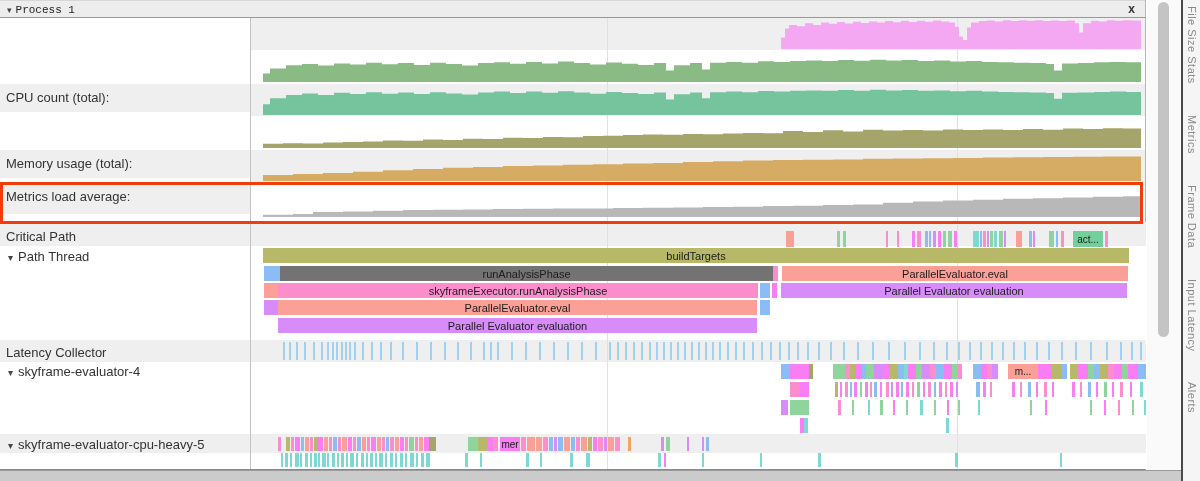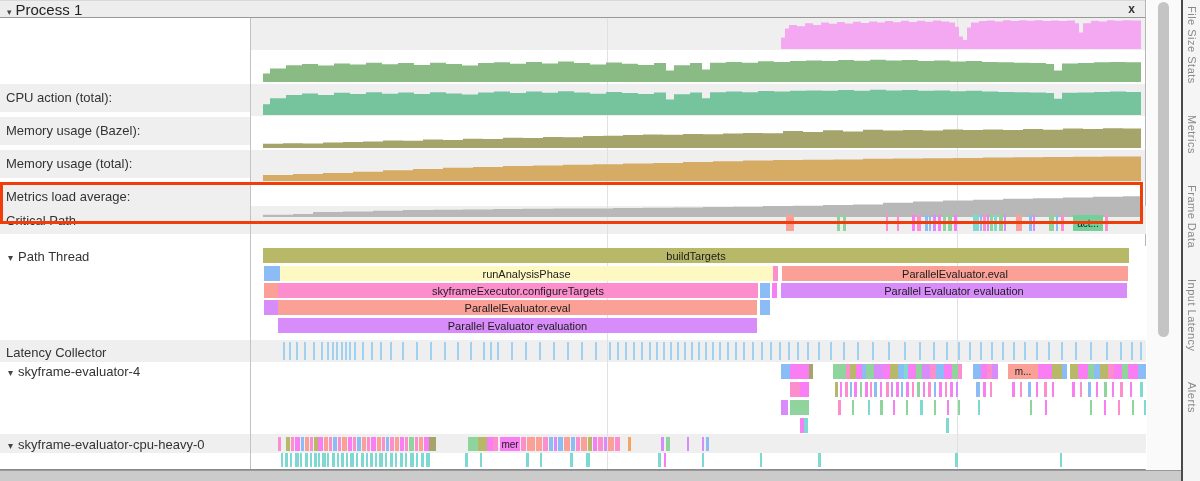--- a/index.html
+++ b/index.html
@@ -5,21 +5,21 @@
   html,body{margin:0;padding:0;background:#fff;}
   .screen{position:relative;width:1200px;height:481px;background:#ffffff;overflow:hidden;
           font-family:"Liberation Sans", sans-serif; -webkit-font-smoothing:antialiased;}
   
   .panel{position:absolute;left:0;top:0;width:1146px;height:470px;background:#fff;
          border-right:1px solid #b4b4b4;border-bottom:1px solid #8a8a8a;box-sizing:border-box;}
   .panel-header{position:absolute;left:0;top:0;width:100%;height:18px;background:#ededed;
          border-top:1px solid #d8d8d8;border-bottom:1px solid #989898;box-sizing:border-box;
          font-size:11px;color:#222;line-height:17px;}
   .panel-header .tri{display:inline-block;margin:0 4px 0 7px;font-size:9px;color:#444;}
-  .panel-header .title{font-size:15px;color:#222;}
+  .panel-header .title{font-size:11px;color:#222;font-family:Liberation Mono, monospace;}
   .close-x{position:absolute;right:10px;top:0;font-size:12px;font-weight:bold;color:#333;cursor:pointer;line-height:17px;}
   
   .rows{position:absolute;left:0;top:18px;width:1146px;height:451px;}
   .track-row{position:absolute;left:0;width:1146px;overflow:hidden;}
   .band{position:absolute;left:0;width:100%;}
   .label-cell{position:absolute;left:0;top:0;width:250px;box-sizing:border-box;
               font-size:13px;color:#333;padding-left:6px;}
   .label-cell .tri{display:inline-block;font-size:10px;color:#444;margin-right:5px;margin-left:2px;}
   .chart-zone{position:absolute;left:251px;top:0;width:894px;height:100%;}
   .divider{position:absolute;left:250px;top:18px;width:1px;height:451px;background:#c2c2c2;z-index:6;}
@@ -66,30 +66,29 @@
         <div class="track-row" style="top: 33px; height: 32px;">
           <div class="band" style="top: 0px; height: 32px; left: 251px; width: 894px; background: rgb(255, 255, 255);"></div>
           <div class="chart-zone">
             <svg width="894" height="30" class="counter-svg">
               <path d="M 1 30 L 10 30 L 10 30 L 12 30 L 12 21.6 L 19 21.6 L 19 16.5 L 35 16.5 L 35 13.2 L 51 13.2 L 51 12 L 67 12 L 67 13.5 L 83 13.5 L 83 11.399999999999999 L 99 11.399999999999999 L 99 12.600000000000001 L 115 12.600000000000001 L 115 10.8 L 131 10.8 L 131 12.3 L 147 12.3 L 147 11.100000000000001 L 163 11.100000000000001 L 163 12.900000000000002 L 179 12.900000000000002 L 179 10.8 L 195 10.8 L 195 12 L 211 12 L 211 13.5 L 227 13.5 L 227 11.100000000000001 L 243 11.100000000000001 L 243 10.2 L 259 10.2 L 259 11.7 L 275 11.7 L 275 9.899999999999999 L 291 9.899999999999999 L 291 11.399999999999999 L 307 11.399999999999999 L 307 9.599999999999998 L 323 9.599999999999998 L 323 11.100000000000001 L 339 11.100000000000001 L 339 12.600000000000001 L 355 12.600000000000001 L 355 10.5 L 371 10.5 L 371 11.7 L 387 11.7 L 387 12.900000000000002 L 403 12.900000000000002 L 403 11.100000000000001 L 415 11.100000000000001 L 415 18.6 L 423 18.6 L 423 13.2 L 439 13.2 L 439 11.100000000000001 L 451 11.100000000000001 L 451 17.4 L 459 17.4 L 459 10.8 L 475 10.8 L 475 9.899999999999999 L 491 9.899999999999999 L 491 10.8 L 507 10.8 L 507 9.3 L 523 9.3 L 523 9.899999999999999 L 539 9.899999999999999 L 539 9 L 555 9 L 555 8.400000000000002 L 571 8.400000000000002 L 571 9 L 587 9 L 587 8.100000000000001 L 603 8.100000000000001 L 603 8.700000000000003 L 619 8.700000000000003 L 619 7.800000000000001 L 635 7.800000000000001 L 635 8.400000000000002 L 651 8.400000000000002 L 651 8.100000000000001 L 667 8.100000000000001 L 667 9 L 683 9 L 683 8.400000000000002 L 699 8.400000000000002 L 699 9.599999999999998 L 715 9.599999999999998 L 715 9 L 731 9 L 731 9.899999999999999 L 747 9.899999999999999 L 747 10.2 L 763 10.2 L 763 10.8 L 779 10.8 L 779 11.100000000000001 L 795 11.100000000000001 L 795 12 L 803 12 L 803 18.6 L 811 18.6 L 811 11.399999999999999 L 827 11.399999999999999 L 827 11.100000000000001 L 843 11.100000000000001 L 843 10.2 L 859 10.2 L 859 9.899999999999999 L 875 9.899999999999999 L 875 10.2 L 890 10.2 L 890 9.899999999999999 L 890 30 L 1 30 Z" fill="#8abb85"></path>
             </svg>
           </div>
         </div>
         <div class="track-row" style="top: 66px; height: 32px;">
           <div class="band" style="top: 0px; height: 32px; left: 251px; width: 894px; background: rgb(239, 239, 239);"></div>
-          <div class="label-cell" style="height: 30px; padding-top: 6px; background: rgb(239, 239, 239); border-bottom: 2px solid rgb(255, 255, 255);"><span>CPU action (total):</span></div>
+          <div class="label-cell" style="height: 30px; padding-top: 6px; background: rgb(239, 239, 239); border-bottom: 2px solid rgb(255, 255, 255);"><span>CPU count (total):</span></div>
           <div class="chart-zone">
             <svg width="894" height="30" class="counter-svg">
               <path d="M 1 30 L 10 30 L 10 30 L 12 30 L 12 19.200000000000003 L 19 19.200000000000003 L 19 13.2 L 35 13.2 L 35 9.899999999999999 L 51 9.899999999999999 L 51 8.400000000000002 L 67 8.400000000000002 L 67 9.899999999999999 L 83 9.899999999999999 L 83 7.800000000000001 L 99 7.800000000000001 L 99 9 L 115 9 L 115 7.199999999999999 L 131 7.199999999999999 L 131 8.700000000000003 L 147 8.700000000000003 L 147 7.5 L 163 7.5 L 163 9 L 179 9 L 179 7.199999999999999 L 195 7.199999999999999 L 195 8.400000000000002 L 211 8.400000000000002 L 211 9.599999999999998 L 227 9.599999999999998 L 227 7.5 L 243 7.5 L 243 6.599999999999998 L 259 6.599999999999998 L 259 8.100000000000001 L 275 8.100000000000001 L 275 6.599999999999998 L 291 6.599999999999998 L 291 7.800000000000001 L 307 7.800000000000001 L 307 6.299999999999997 L 323 6.299999999999997 L 323 7.5 L 339 7.5 L 339 8.700000000000003 L 355 8.700000000000003 L 355 6.899999999999999 L 371 6.899999999999999 L 371 8.100000000000001 L 387 8.100000000000001 L 387 9 L 403 9 L 403 7.5 L 415 7.5 L 415 14.399999999999999 L 423 14.399999999999999 L 423 9.3 L 439 9.3 L 439 7.5 L 451 7.5 L 451 13.2 L 459 13.2 L 459 7.199999999999999 L 475 7.199999999999999 L 475 6.599999999999998 L 491 6.599999999999998 L 491 7.199999999999999 L 507 7.199999999999999 L 507 6 L 523 6 L 523 6.599999999999998 L 539 6.599999999999998 L 539 5.699999999999999 L 555 5.699999999999999 L 555 5.400000000000002 L 571 5.400000000000002 L 571 5.699999999999999 L 587 5.699999999999999 L 587 5.100000000000001 L 603 5.100000000000001 L 603 5.699999999999999 L 619 5.699999999999999 L 619 4.800000000000001 L 635 4.800000000000001 L 635 5.400000000000002 L 651 5.400000000000002 L 651 5.100000000000001 L 667 5.100000000000001 L 667 5.699999999999999 L 683 5.699999999999999 L 683 5.400000000000002 L 699 5.400000000000002 L 699 6.299999999999997 L 715 6.299999999999997 L 715 5.699999999999999 L 731 5.699999999999999 L 731 6.599999999999998 L 747 6.599999999999998 L 747 6.899999999999999 L 763 6.899999999999999 L 763 7.199999999999999 L 779 7.199999999999999 L 779 7.5 L 795 7.5 L 795 8.100000000000001 L 803 8.100000000000001 L 803 13.799999999999997 L 811 13.799999999999997 L 811 7.800000000000001 L 827 7.800000000000001 L 827 7.5 L 843 7.5 L 843 6.899999999999999 L 859 6.899999999999999 L 859 6.599999999999998 L 875 6.599999999999998 L 875 6.899999999999999 L 890 6.899999999999999 L 890 6.599999999999998 L 890 30 L 1 30 Z" fill="#76c49e"></path>
             </svg>
           </div>
         </div>
         <div class="track-row" style="top: 99px; height: 32px;">
           <div class="band" style="top: 0px; height: 32px; left: 251px; width: 894px; background: rgb(255, 255, 255);"></div>
-          <div class="label-cell" style="height: 30px; padding-top: 6px; background: rgb(239, 239, 239); border-bottom: 2px solid rgb(255, 255, 255);"><span>Memory usage (Bazel):</span></div>
           <div class="chart-zone">
             <svg width="894" height="30" class="counter-svg">
               <path d="M 1 30 L 10 30 L 10 30 L 12 30 L 12 25.8 L 32 25.8 L 32 25.2 L 52 25.2 L 52 25.5 L 72 25.5 L 72 24.6 L 92 24.6 L 92 24 L 112 24 L 112 23.4 L 132 23.4 L 132 22.5 L 152 22.5 L 152 22.8 L 172 22.8 L 172 21.6 L 192 21.6 L 192 21.9 L 212 21.9 L 212 20.7 L 232 20.7 L 232 21 L 252 21 L 252 19.799999999999997 L 272 19.799999999999997 L 272 20.1 L 292 20.1 L 292 18.9 L 312 18.9 L 312 19.200000000000003 L 332 19.200000000000003 L 332 18 L 352 18 L 352 17.700000000000003 L 372 17.700000000000003 L 372 17.1 L 392 17.1 L 392 16.5 L 412 16.5 L 412 16.8 L 432 16.8 L 432 15.9 L 452 15.9 L 452 16.2 L 472 16.2 L 472 15.600000000000001 L 492 15.600000000000001 L 492 15 L 512 15 L 512 15.3 L 532 15.3 L 532 12.900000000000002 L 552 12.900000000000002 L 552 14.1 L 572 14.1 L 572 12.3 L 592 12.3 L 592 13.5 L 612 13.5 L 612 11.7 L 632 11.7 L 632 12.600000000000001 L 652 12.600000000000001 L 652 12 L 672 12 L 672 12.600000000000001 L 692 12.600000000000001 L 692 11.399999999999999 L 712 11.399999999999999 L 712 12 L 732 12 L 732 11.399999999999999 L 752 11.399999999999999 L 752 12 L 772 12 L 772 11.100000000000001 L 792 11.100000000000001 L 792 11.7 L 812 11.7 L 812 10.5 L 832 10.5 L 832 11.100000000000001 L 852 11.100000000000001 L 852 10.2 L 872 10.2 L 872 10.5 L 890 10.5 L 890 9.899999999999999 L 890 30 L 1 30 Z" fill="#a4a46b"></path>
             </svg>
           </div>
         </div>
         <div class="track-row" style="top: 132px; height: 32px;">
           <div class="band" style="top: 0px; height: 32px; left: 251px; width: 894px; background: rgb(239, 239, 239);"></div>
           <div class="label-cell" style="height: 30px; padding-top: 6px; background: rgb(239, 239, 239); border-bottom: 2px solid rgb(255, 255, 255);"><span>Memory usage (total):</span></div>
           <div class="chart-zone">
@@ -100,21 +99,21 @@
         </div>
         <div class="track-row" style="top: 165px; height: 35px;">
           <div class="band" style="top: 0px; height: 35px; left: 251px; width: 894px; background: rgb(255, 255, 255);"></div>
           <div class="label-cell" style="height: 33px; padding-top: 6px; background: rgb(239, 239, 239); border-bottom: 2px solid rgb(255, 255, 255);"><span>Metrics load average:</span></div>
           <div class="chart-zone">
             <svg width="894" height="33" class="counter-svg">
               <path d="M 1 33 L 10 33 L 10 33 L 12 33 L 12 30.69 L 42 30.69 L 42 30.03 L 62 30.03 L 62 28.05 L 92 28.05 L 92 27.39 L 122 27.39 L 122 26.73 L 152 26.73 L 152 26.07 L 182 26.07 L 182 25.740000000000002 L 212 25.740000000000002 L 212 25.41 L 242 25.41 L 242 25.08 L 272 25.08 L 272 24.75 L 302 24.75 L 302 24.42 L 332 24.42 L 332 24.42 L 362 24.42 L 362 24.09 L 392 24.09 L 392 23.759999999999998 L 422 23.759999999999998 L 422 23.43 L 452 23.43 L 452 23.1 L 482 23.1 L 482 22.77 L 512 22.77 L 512 22.11 L 542 22.11 L 542 21.78 L 572 21.78 L 572 21.12 L 602 21.12 L 602 20.46 L 632 20.46 L 632 18.810000000000002 L 662 18.810000000000002 L 662 17.490000000000002 L 692 17.490000000000002 L 692 16.5 L 722 16.5 L 722 15.84 L 752 15.84 L 752 14.849999999999998 L 782 14.849999999999998 L 782 14.190000000000001 L 812 14.190000000000001 L 812 13.530000000000001 L 842 13.530000000000001 L 842 12.870000000000001 L 872 12.870000000000001 L 872 12.21 L 890 12.21 L 890 11.879999999999999 L 890 33 L 1 33 Z" fill="#b8b8b8"></path>
             </svg>
           </div>
         </div>
-        <div class="track-row" style="top: 188px; height: 32px;">
+        <div class="track-row" style="top: 204px; height: 32px;">
           <div class="band" style="top: 0px; height: 28px; left: 0px; width: 1146px; background: rgb(239, 239, 239);"></div>
           <div class="label-cell" style="height: 28px; padding-top: 7px;"><span>Critical Path</span></div>
           <div class="chart-zone">
             <div class="bar" style="left: 535px; top: 9px; width: 8px; height: 16px; background: rgb(250, 160, 150);"></div>
             <div class="bar" style="left: 586px; top: 9px; width: 3px; height: 16px; background: rgb(143, 212, 156);"></div>
             <div class="bar" style="left: 592px; top: 9px; width: 3px; height: 16px; background: rgb(143, 212, 156);"></div>
             <div class="bar" style="left: 635px; top: 9px; width: 2px; height: 16px; background: rgb(252, 142, 205);"></div>
             <div class="bar" style="left: 646px; top: 9px; width: 2px; height: 16px; background: rgb(252, 142, 205);"></div>
             <div class="bar" style="left: 661px; top: 9px; width: 3px; height: 16px; background: rgb(249, 125, 243);"></div>
             <div class="bar" style="left: 666px; top: 9px; width: 4px; height: 16px; background: rgb(252, 142, 205);"></div>
@@ -146,30 +145,30 @@
           </div>
         </div>
         <div class="track-row" style="top: 228px; height: 94px;">
           <div class="band" style="top: 0px; height: 94px; left: 0px; width: 1146px; background: rgb(255, 255, 255);"></div>
           <div class="label-cell" style="height: 94px; padding-top: 3px;"><span class="tri">▾</span><span>Path Thread</span></div>
           <div class="chart-zone">
             <div class="bar" style="left: 12px; top: 2px; width: 866px; height: 15px; background: rgb(184, 184, 105);">
               <span>buildTargets</span>
             </div>
             <div class="bar" style="left: 13px; top: 20px; width: 16px; height: 15px; background: rgb(140, 188, 245);"></div>
-            <div class="bar" style="left: 29px; top: 20px; width: 493px; height: 15px; background: #fef9c3;">
+            <div class="bar" style="left: 29px; top: 20px; width: 493px; height: 15px; background: #737373;">
               <span>runAnalysisPhase</span>
             </div>
             <div class="bar" style="left: 522px; top: 20px; width: 5px; height: 15px; background: rgb(252, 142, 205);"></div>
             <div class="bar" style="left: 531px; top: 20px; width: 346px; height: 15px; background: rgb(250, 160, 150);">
               <span>ParallelEvaluator.eval</span>
             </div>
             <div class="bar" style="left: 13px; top: 37px; width: 14px; height: 15px; background: rgb(250, 160, 150);"></div>
             <div class="bar" style="left: 27px; top: 37px; width: 480px; height: 15px; background: rgb(252, 142, 205);">
-              <span>skyframeExecutor.configureTargets</span>
+              <span>skyframeExecutor.runAnalysisPhase</span>
             </div>
             <div class="bar" style="left: 509px; top: 37px; width: 10px; height: 15px; background: rgb(140, 188, 245);"></div>
             <div class="bar" style="left: 521px; top: 37px; width: 5px; height: 15px; background: rgb(249, 125, 243);"></div>
             <div class="bar" style="left: 530px; top: 37px; width: 346px; height: 15px; background: rgb(216, 140, 250);">
               <span>Parallel Evaluator evaluation</span>
             </div>
             <div class="bar" style="left: 13px; top: 54px; width: 14px; height: 15px; background: rgb(216, 140, 250);"></div>
             <div class="bar" style="left: 27px; top: 54px; width: 479px; height: 15px; background: rgb(250, 160, 150);">
               <span>ParallelEvaluator.eval</span>
             </div>
@@ -381,21 +380,21 @@
             <div class="bar" style="left: 881px; top: 38px; width: 2px; height: 15px; background: rgb(143, 212, 156);"></div>
             <div class="bar" style="left: 893px; top: 38px; width: 2px; height: 15px; background: rgb(126, 217, 211);"></div>
             <div class="bar" style="left: 549px; top: 56px; width: 4px; height: 15px; background: rgb(249, 125, 243);"></div>
             <div class="bar" style="left: 553px; top: 56px; width: 4px; height: 15px; background: rgb(126, 217, 211);"></div>
             <div class="bar" style="left: 695px; top: 56px; width: 3px; height: 15px; background: rgb(126, 217, 211);"></div>
           </div>
         </div>
         <div class="track-row" style="top: 416px; height: 35px;">
           <div class="band" style="top: 0px; height: 19px; left: 0px; width: 1146px; background: rgb(239, 239, 239);"></div>
           <div class="band" style="top: 19px; height: 16px; left: 0px; width: 1146px; background: rgb(255, 255, 255);"></div>
-          <div class="label-cell" style="height: 35px; padding-top: 3px;"><span class="tri">▾</span><span>skyframe-evaluator-cpu-heavy-0</span></div>
+          <div class="label-cell" style="height: 35px; padding-top: 3px;"><span class="tri">▾</span><span>skyframe-evaluator-cpu-heavy-5</span></div>
           <div class="chart-zone">
             <div class="bar" style="left: 27px; top: 3px; width: 3px; height: 14px; background: rgb(252, 142, 205);"></div>
             <div class="bar" style="left: 35px; top: 3px; width: 4px; height: 14px; background: rgb(184, 184, 105);"></div>
             <div class="bar" style="left: 40px; top: 3px; width: 3px; height: 14px; background: rgb(252, 142, 205);"></div>
             <div class="bar" style="left: 44px; top: 3px; width: 5px; height: 14px; background: rgb(249, 125, 243);"></div>
             <div class="bar" style="left: 50px; top: 3px; width: 3px; height: 14px; background: rgb(140, 188, 245);"></div>
             <div class="bar" style="left: 54px; top: 3px; width: 4px; height: 14px; background: rgb(250, 160, 150);"></div>
             <div class="bar" style="left: 59px; top: 3px; width: 3px; height: 14px; background: rgb(252, 142, 205);"></div>
             <div class="bar" style="left: 63px; top: 3px; width: 4px; height: 14px; background: rgb(184, 184, 105);"></div>
             <div class="bar" style="left: 67px; top: 3px; width: 5px; height: 14px; background: rgb(249, 125, 243);"></div>

